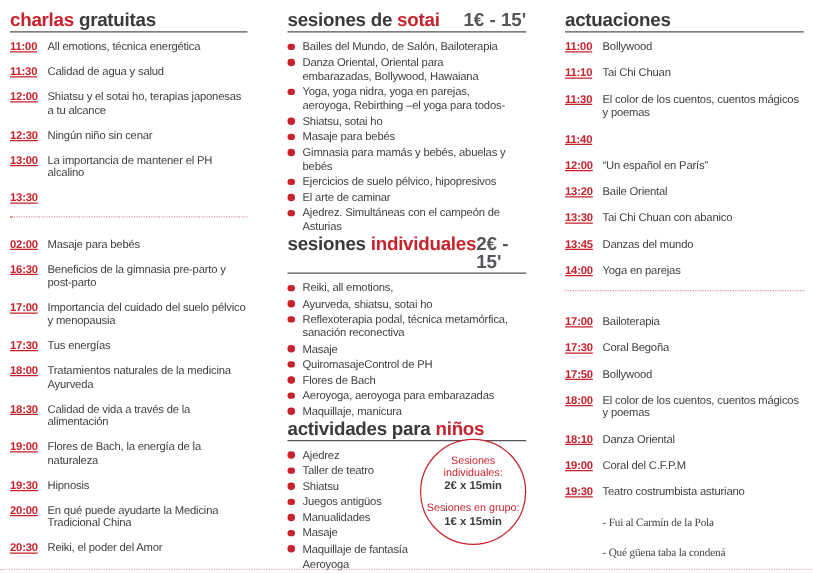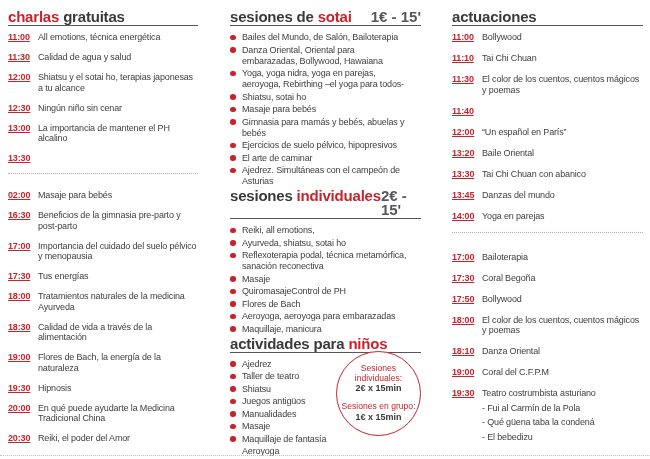--- a/index.html
+++ b/index.html
@@ -22,21 +22,21 @@
   .red{color:#c8232c;}
   .price{margin-left:auto;font-weight:bold;color:#56575b;font-size:15px;letter-spacing:0;}
 
   .sec-mid{margin-top:2px;}
 
   
   .trow{display:flex;font-size:9px;line-height:10.5px;letter-spacing:-0.15px;margin-bottom:9.5px;}
   #col3 .trow{margin-bottom:10.5px;}
   .time{flex:0 0 30px;font-weight:bold;color:#c8232c;text-decoration:underline;}
   .desc{flex:1;display:block;}
-  .sub{margin-top:4px;}
+  .sub{margin-top:14px;font-family:Liberation Serif, serif;}
 
   .divider{border:0;border-top:1px dotted #dc9b9d;margin:2px 0 16px 0;}
   #col3 .divider{margin:1px 0 19px 0;}
   .bottom-dots{position:absolute;left:0;right:0;top:455px;border-top:1px dotted #e4b3b4;}
 
   
   .blist{padding-right:11px;}
   .brow{position:relative;padding-left:12px;font-size:9px;line-height:11px;letter-spacing:-0.15px;margin-bottom:1.5px;}
   .bullet{position:absolute;left:0;top:2.5px;width:5.5px;height:5.5px;border-radius:50%;background:#c8232c;}
 

